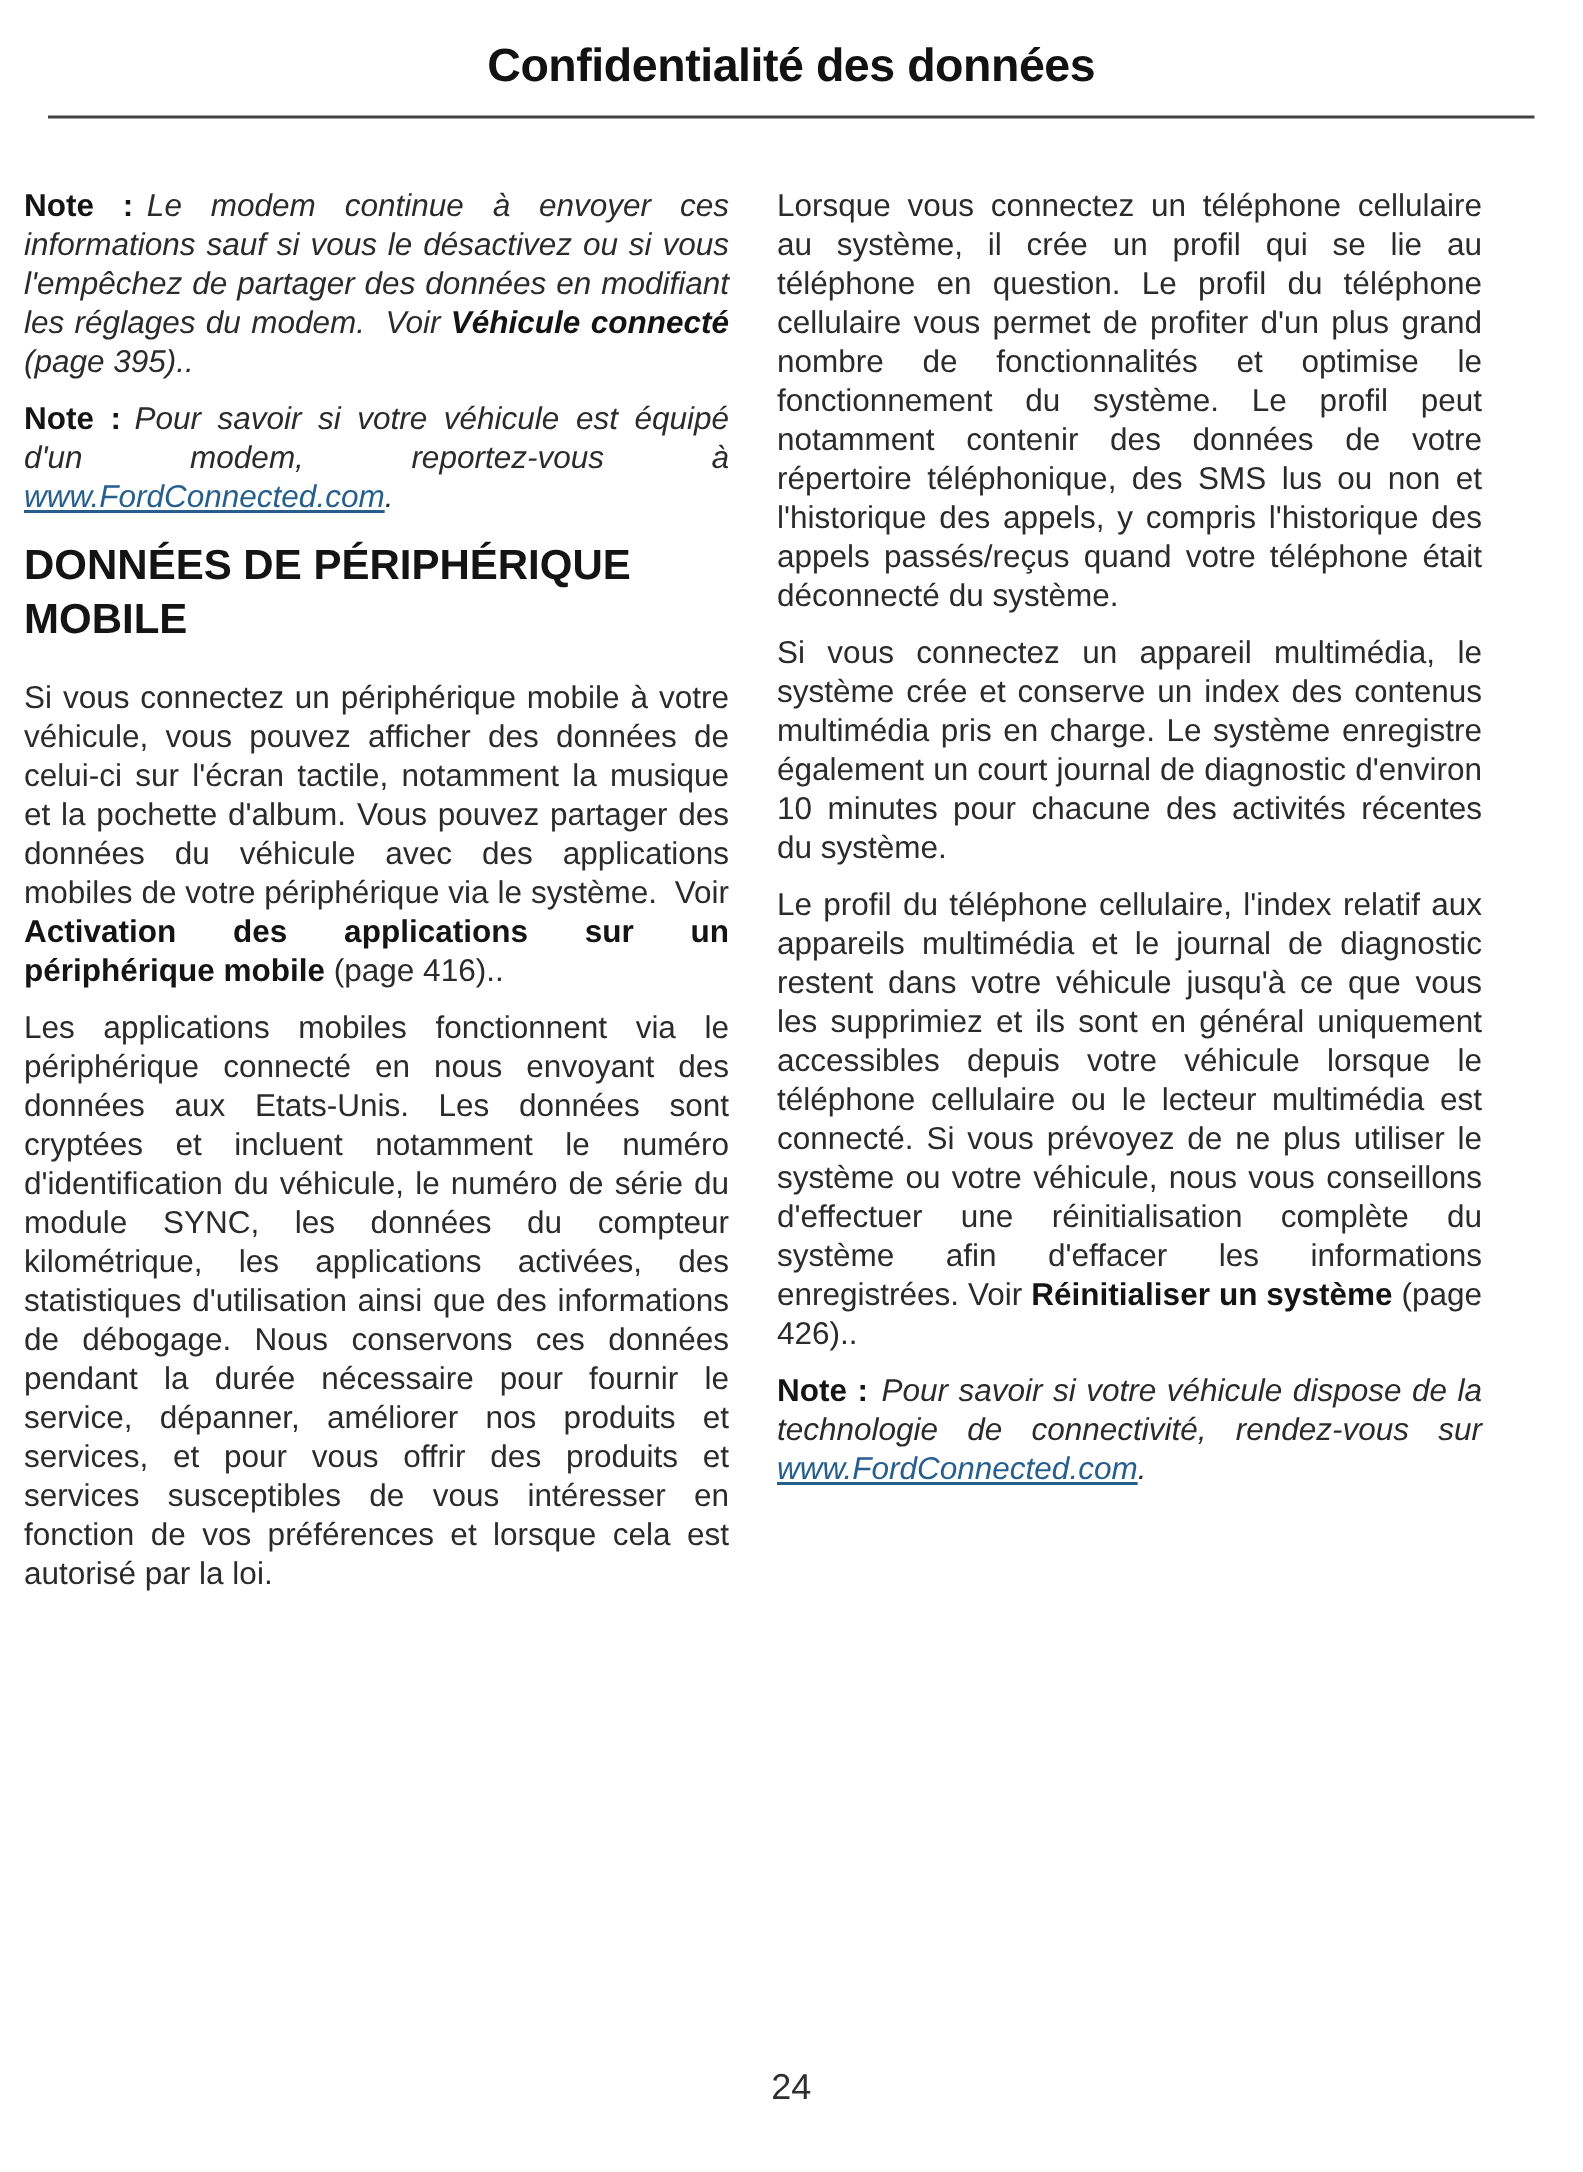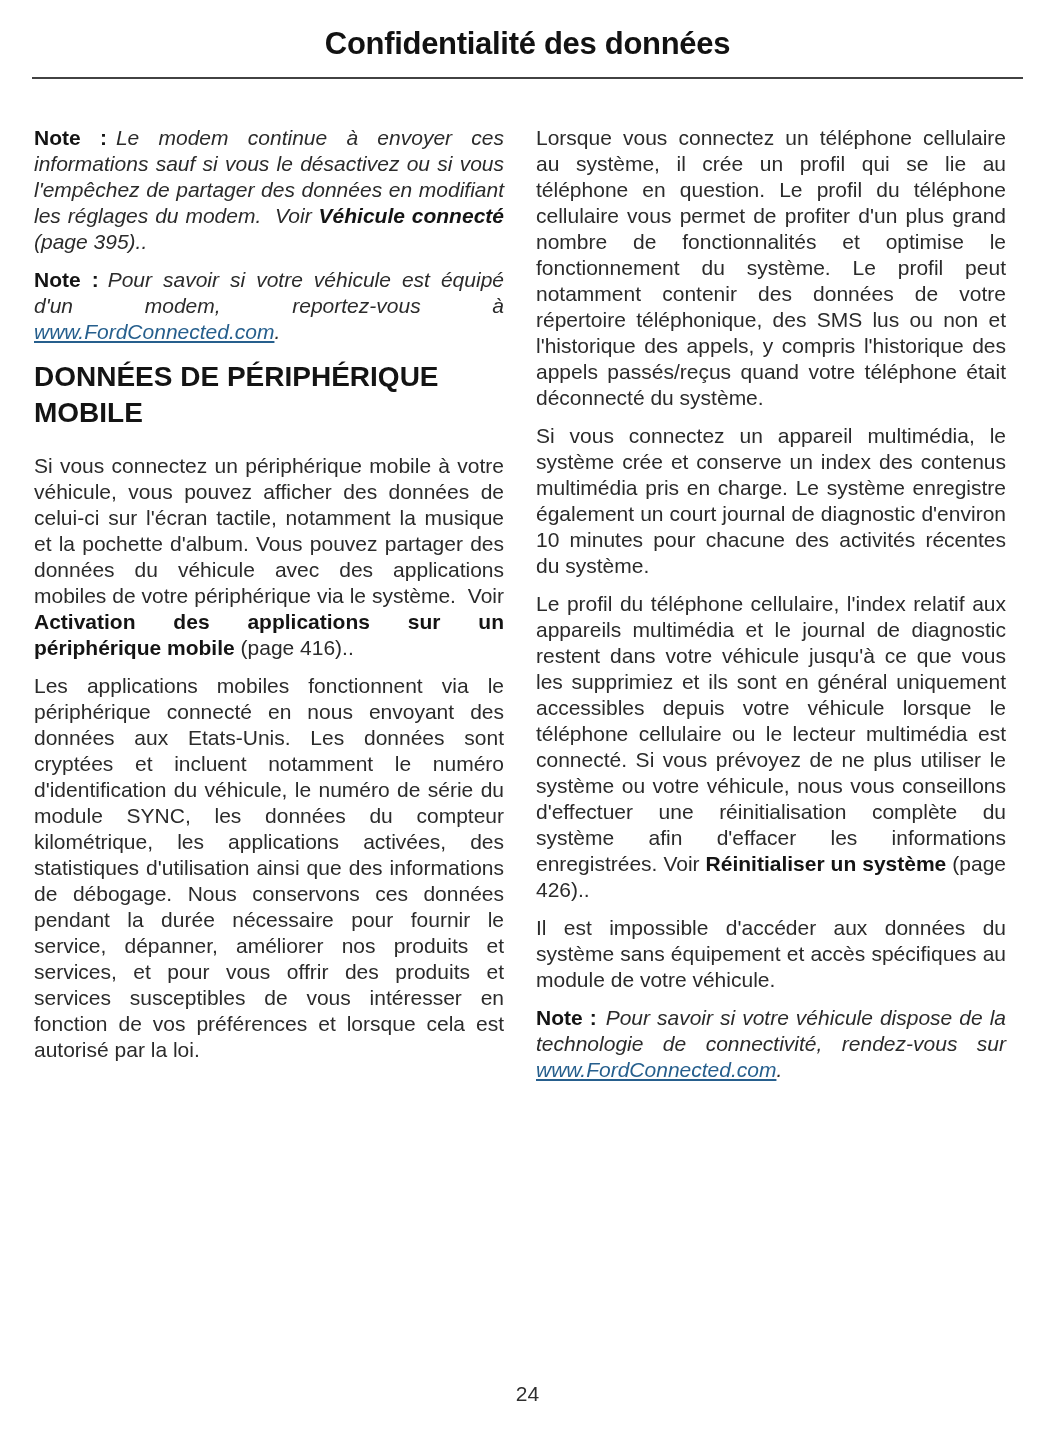--- a/index.html
+++ b/index.html
@@ -22,21 +22,21 @@
     margin: 0;
   }
   .rule {
     border: none;
     border-top: 2.5px solid #424242;
     margin: 15px 32px 0 32px;
   }
   .columns {
     display: flex;
     gap: 32px;
-    padding: 46px 44px 0 34px;
+    padding: 46px 44px 0 16px;
   }
   .col { width: 470px; flex: 0 0 470px; }
   .col p {
     margin: 0 0 12px 0;
     font-size: 21px;
     line-height: 26px;
     text-align: justify;
   }
   .note-label {
     font-weight: bold;
@@ -60,21 +60,21 @@
     text-decoration: underline;
     font-style: italic;
     cursor: pointer;
   }
   .page-number {
     position: absolute;
     bottom: 42px;
     left: 0;
     right: 0;
     text-align: center;
-    font-size: 21px;
+    font-size: 24px;
     color: #2f2f2f;
   }
 </style>
 </head>
 <body>
 
 <div class="page">
 
   <div class="header">
     <h1 class="title">Confidentialité des données</h1>
@@ -99,21 +99,20 @@
     </div>
 
     <div class="col">
 
       <p>Lorsque vous connectez un téléphone cellulaire au système, il crée un profil qui se lie au téléphone en question. Le profil du téléphone cellulaire vous permet de profiter d'un plus grand nombre de fonctionnalités et optimise le fonctionnement du système. Le profil peut notamment contenir des données de votre répertoire téléphonique, des SMS lus ou non et l'historique des appels, y compris l'historique des appels passés/reçus quand votre téléphone était déconnecté du système.</p>
 
       <p>Si vous connectez un appareil multimédia, le système crée et conserve un index des contenus multimédia pris en charge. Le système enregistre également un court journal de diagnostic d'environ 10 minutes pour chacune des activités récentes du système.</p>
 
       <p><span>Le profil du téléphone cellulaire, l'index relatif aux appareils multimédia et le journal de diagnostic restent dans votre véhicule jusqu'à ce que vous les supprimiez et ils sont en général uniquement accessibles depuis votre véhicule lorsque le téléphone cellulaire ou le lecteur multimédia est connecté. Si vous prévoyez de ne plus utiliser le système ou votre véhicule, nous vous conseillons d'effectuer une réinitialisation complète du système afin d'effacer les informations enregistrées. Voir </span><strong class="ref-bold">Réinitialiser un système</strong><span> (page 426)..</span></p>
 
-      <p>Il est impossible d'accéder aux données du système sans équipement et accès spécifiques au module de votre véhicule.</p>
 
 
       <p class="note"><strong class="note-label">Note :</strong><span class="note-body">Pour savoir si votre véhicule dispose de la technologie de connectivité, rendez-vous sur </span><a class="link">www.FordConnected.com</a><span class="note-after">.</span></p>
 
     </div>
 
   </div>
 
   <div class="page-number">24</div>
 

